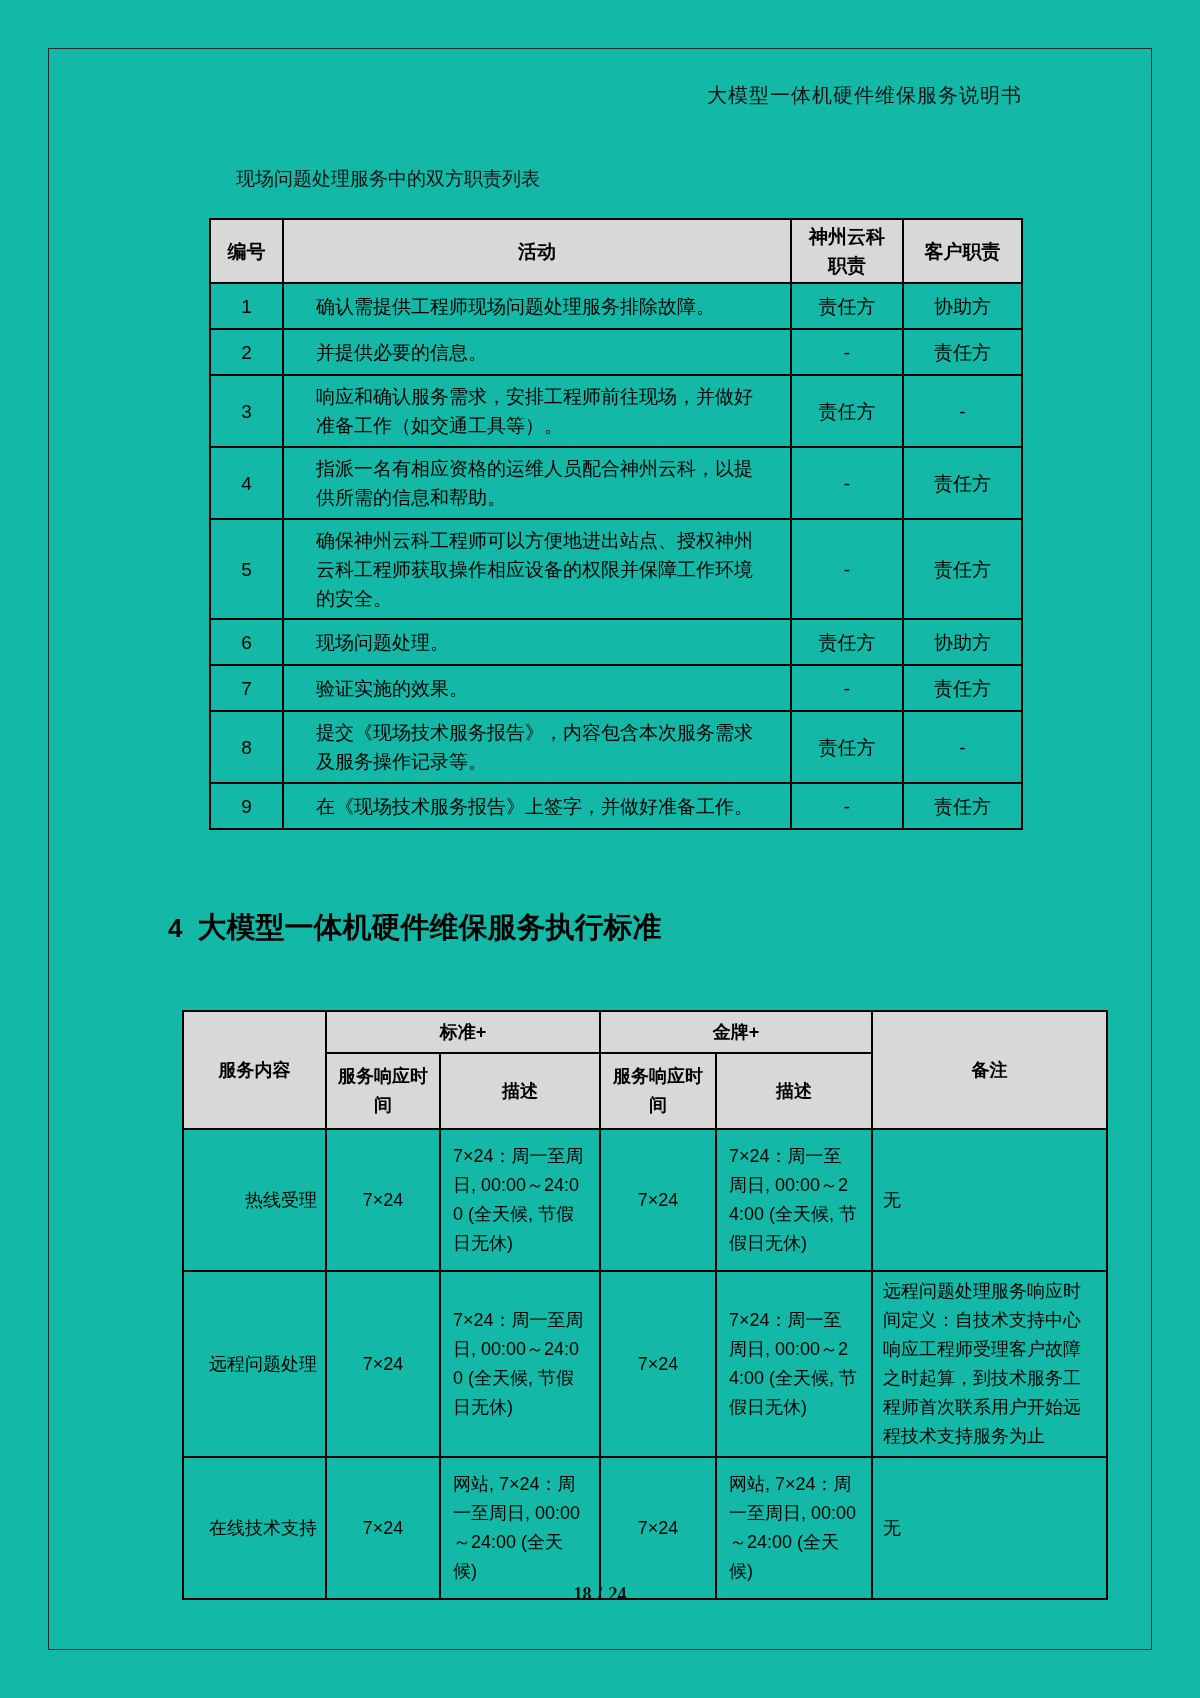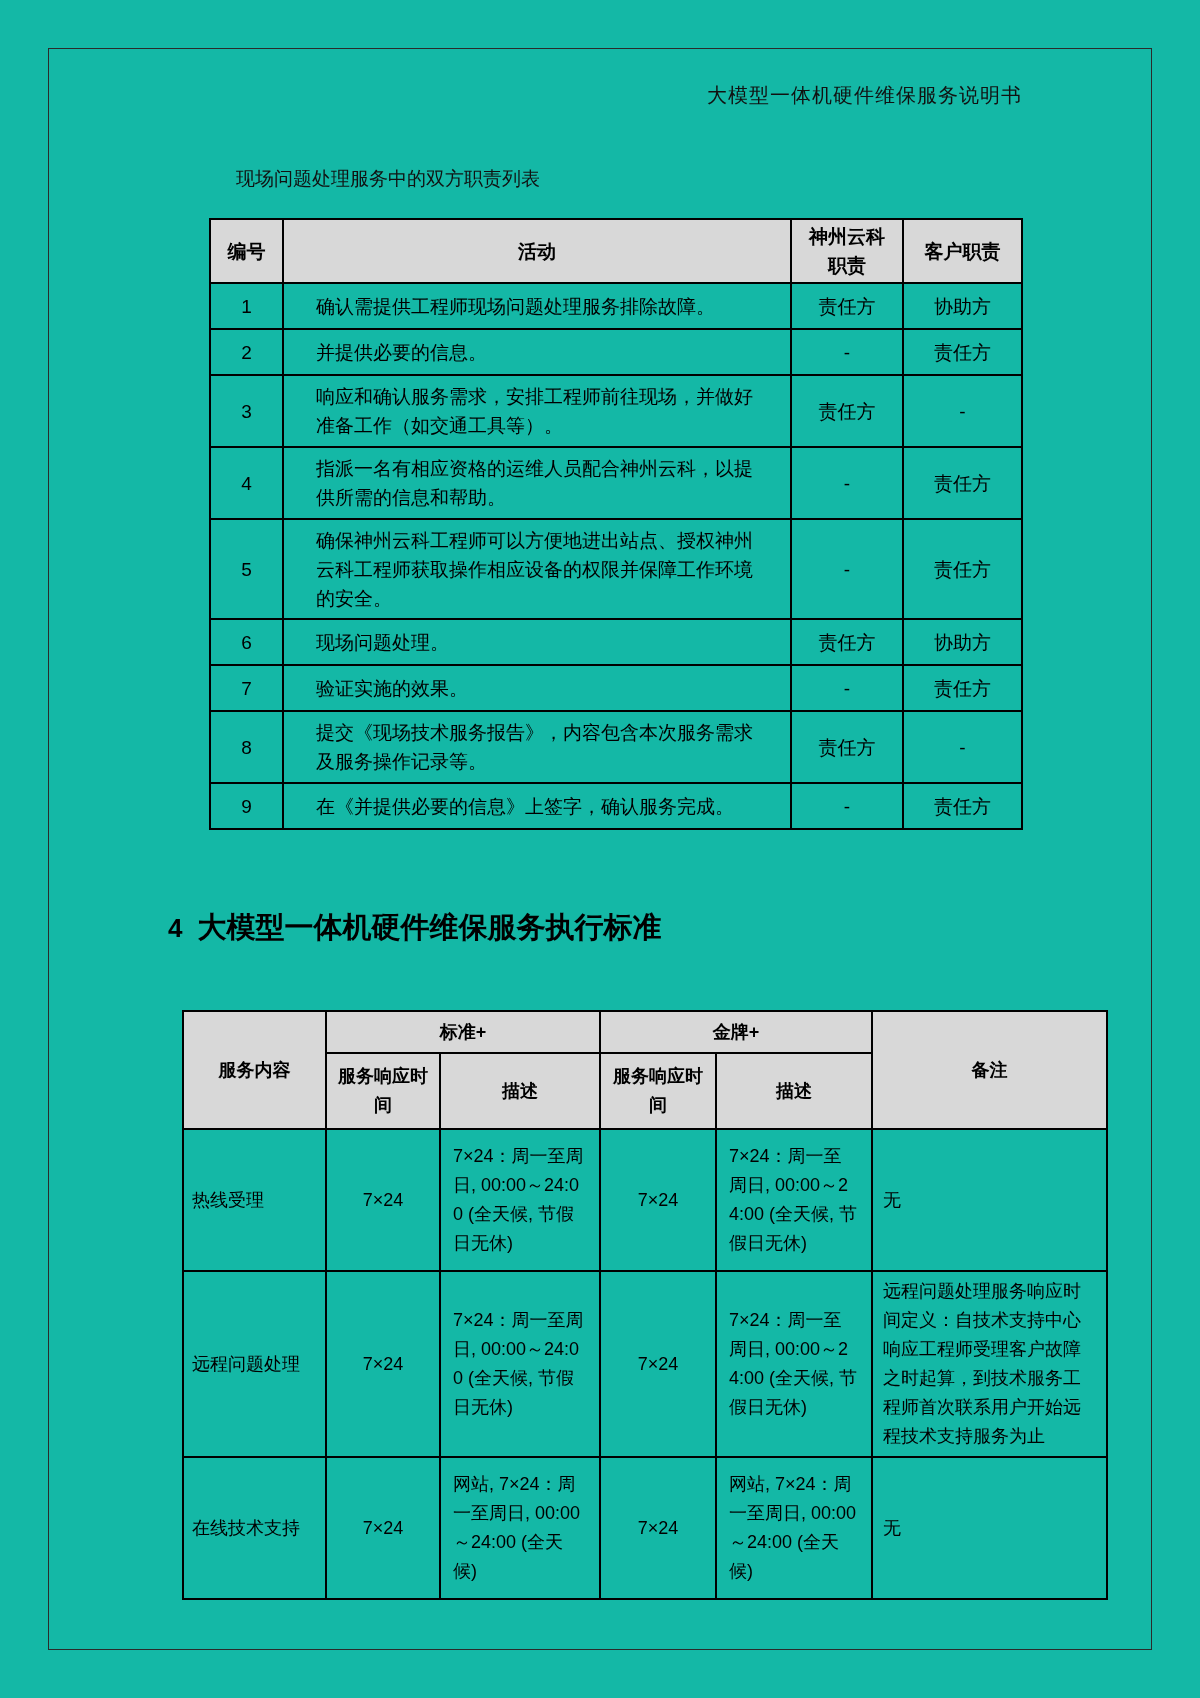--- a/index.html
+++ b/index.html
@@ -58,21 +58,21 @@
     font-size:29px;font-weight:bold;color:#000;
   }
   .section .sec-num{font-size:26px;}
   
   .t2{position:absolute;left:182px;top:1010px;width:924px;font-size:18px;}
   .t2 tr.hrow-a{height:42px;}
   .t2 tr.hrow-b{height:76px;font-family:Liberation Serif, serif;}
   .t2 tbody tr:nth-child(1){height:112px;}
   .t2 tbody tr:nth-child(2){height:186px;}
   .t2 tbody tr:nth-child(3){height:124px;}
-  .t2 .c-service{text-align:left;padding:0 8px;}
+  .t2 .c-service{text-align:right;padding:0 8px;}
   .t2 .c-time{text-align:center;padding:10px 4px;}
   .t2 .c-desc{text-align:left;padding:12px 12px;}
   .t2 .c-remark{text-align:left;padding:4px 10px;}
   .t2 tbody tr:nth-child(3) .c-desc{}
   
   .footer{
     position:absolute;left:0;right:0;top:1584px;
     text-align:center;
     font-family:"Liberation Serif","DejaVu Serif",serif;
     font-size:18px;color:#111;
@@ -149,21 +149,21 @@
           <td class="c-center">责任方</td>
         </tr>
         <tr>
           <td class="c-center">8</td>
           <td class="c-left">提交《现场技术服务报告》，内容包含本次服务需求及服务操作记录等。</td>
           <td class="c-center">责任方</td>
           <td class="c-center">-</td>
         </tr>
         <tr>
           <td class="c-center">9</td>
-          <td class="c-left">在《并提供必要的信息》上签字，确认服务完成。</td>
+          <td class="c-left">在《现场技术服务报告》上签字，并做好准备工作。</td>
           <td class="c-center">-</td>
           <td class="c-center">责任方</td>
         </tr>
       </tbody>
   </table>
 
   <h2 class="section">
     <span class="sec-num">4</span>
     <span>大模型一体机硬件维保服务执行标准</span>
   </h2>
@@ -212,13 +212,16 @@
           <td class="c-service">在线技术支持</td>
           <td class="c-time">7×24</td>
           <td class="c-desc">网站, 7×24：周一至周日, 00:00～24:00 (全天候)</td>
           <td class="c-time">7×24</td>
           <td class="c-desc">网站, 7×24：周一至周日, 00:00～24:00 (全天候)</td>
           <td class="c-remark">无</td>
         </tr>
       </tbody>
   </table>
 
+  <div class="footer">
+    <span class="num">18</span><span class="sep">/</span><span class="num">24</span>
+  </div>
 </div>
 
 </body></html>

